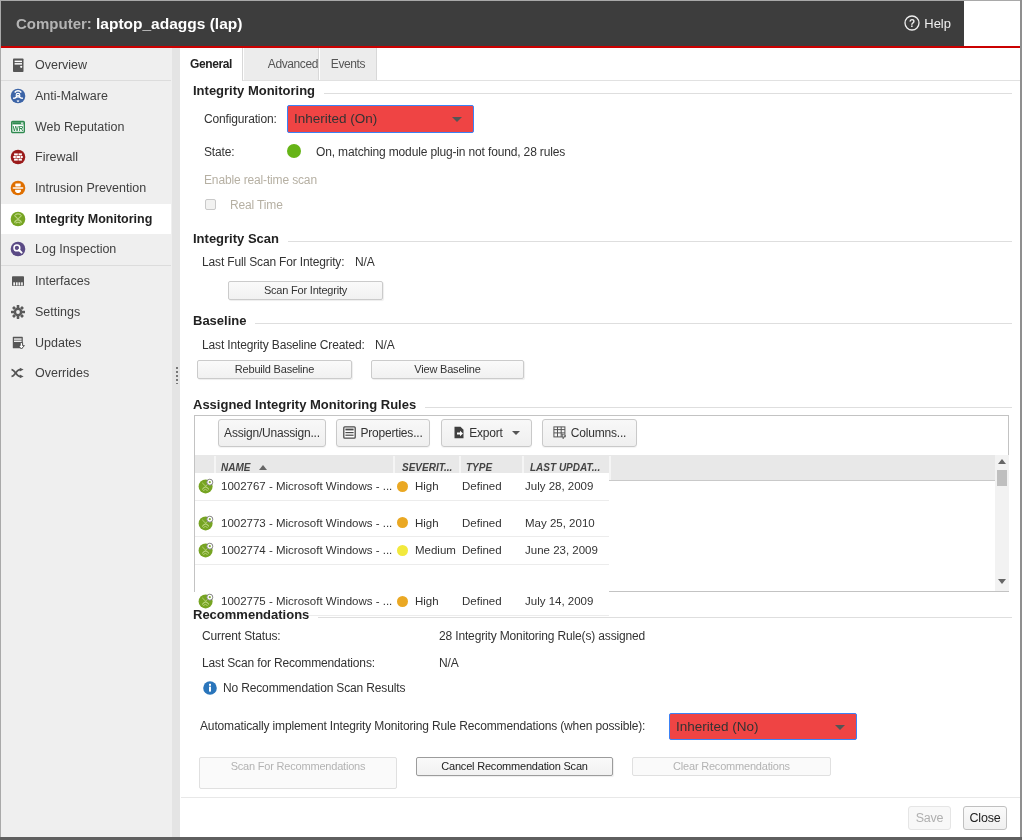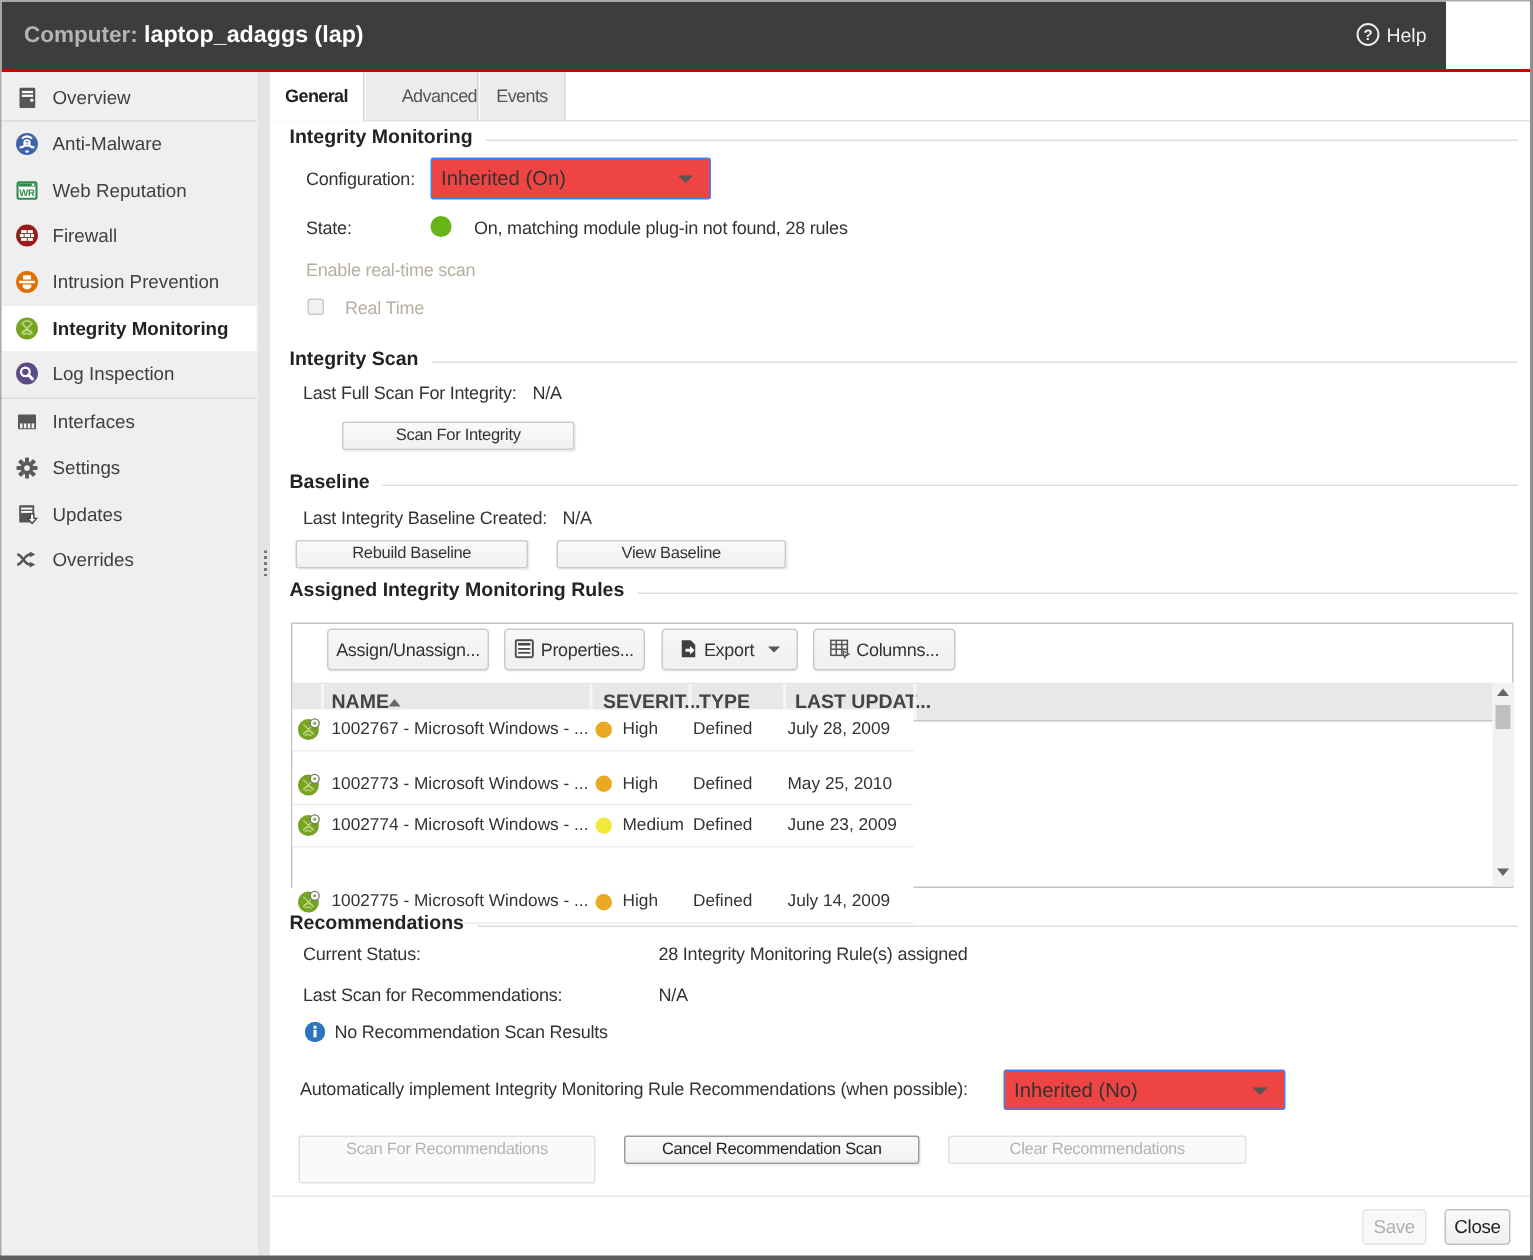--- a/index.html
+++ b/index.html
@@ -45,21 +45,21 @@
 .dd span{position:absolute;left:6px;top:50%;transform:translateY(-52%);}
 .dd:after{content:"";position:absolute;right:11px;top:50%;margin-top:-2px;border-left:5px solid transparent;border-right:5px solid transparent;border-top:5px solid #555;}
 
 .btn{position:absolute;background:linear-gradient(#fafafa,#f1f1f1);border:1px solid #cbcbcb;border-radius:2px;font-size:11px;letter-spacing:-0.2px;color:#333;text-align:center;box-shadow:1px 1px 1px rgba(0,0,0,0.07);}
 .btn.dis2{background:#fafafa;border-color:#e0e0e0;color:#b3b3b3;box-shadow:none;}
 .btn.strong{border-color:#9c9c9c;color:#222;}
 
 #panel{left:194px;top:415px;width:815px;height:177px;border:1px solid #c3c3c3;background:#fff;}
 .tbtn{position:absolute;height:28px;line-height:26px;background:linear-gradient(#f8f8f8,#efefef);border:1px solid #c9c9c9;border-radius:3px;font-size:12px;letter-spacing:-0.2px;color:#333;text-align:center;box-shadow:0 1px 1px rgba(0,0,0,0.05);}
 #thead{left:195px;top:455px;width:800px;height:26px;background:#e8e8e8;border-bottom:1px solid #c9c9c9;}
-.hcell{position:absolute;top:0;line-height:26px;font-size:13px;font-weight:bold;color:#444;}
+.hcell{position:absolute;top:0;line-height:26px;font-size:10px;font-weight:bold;color:#444;font-style:italic;}
 .hsep{position:absolute;top:456px;width:2px;height:24px;background:#f5f5f5;}
 .trow{position:absolute;left:195px;width:414px;height:27.5px;border-bottom:1px solid #ececec;background:#fff;font-size:11.5px;color:#333;}
 .trow .nm{position:absolute;left:26px;top:50%;transform:translateY(-50%);white-space:nowrap;}
 .trow .sev{position:absolute;left:220px;top:50%;transform:translateY(-50%);}
 .trow .typ{position:absolute;left:267px;top:50%;transform:translateY(-50%);}
 .trow .dat{position:absolute;left:330px;top:50%;transform:translateY(-50%);}
 .dot{position:absolute;left:202px;top:50%;margin-top:-5.5px;width:11px;height:11px;border-radius:50%;}
 .dot.high{background:#eaa823;}
 .dot.med{background:#f2e93d;}
 .ric{position:absolute;left:3px;top:50%;margin-top:-8px;}
@@ -237,21 +237,21 @@
 <div class="lab" style="left:202px;top:255px;">Last Full Scan For Integrity:</div>
 <div class="val" style="left:355px;top:255px;">N/A</div>
 <div class="btn" style="left:197px;top:281px;width:155px;height:19px;line-height:17px;margin-left:31px;">Scan For Integrity</div>
 
 <div class="sec" style="top:312.5px;">Baseline</div>
 <div class="lab" style="left:202px;top:338px;">Last Integrity Baseline Created:</div>
 <div class="val" style="left:375px;top:338px;">N/A</div>
 <div class="btn" style="left:197px;top:360px;width:155px;height:19px;line-height:17px;">Rebuild Baseline</div>
 <div class="btn" style="left:371px;top:360px;width:153px;height:19px;line-height:17px;">View Baseline</div>
 
-<div class="sec" style="top:384px;">Assigned Integrity Monitoring Rules</div>
+<div class="sec" style="top:396px;">Assigned Integrity Monitoring Rules</div>
 <div class="abs" id="panel"></div>
 <div class="tbtn" style="left:218px;top:419px;width:108px;">Assign/Unassign...</div>
 <div class="tbtn" style="left:336px;top:419px;width:94px;"><svg width="13" height="13" viewBox="0 0 13 13" style="vertical-align:-2px;margin-right:4px;">
       <rect x="0.8" y="0.8" width="11.4" height="11.4" rx="1" fill="#fff" stroke="#4a4a4a" stroke-width="1.3"></rect>
       <rect x="2.4" y="2.6" width="8.2" height="1.8" fill="#4a4a4a"></rect>
       <rect x="2.4" y="6" width="8.2" height="1.2" fill="#4a4a4a"></rect>
       <rect x="2.4" y="8.6" width="8.2" height="1.2" fill="#4a4a4a"></rect>
     </svg>Properties...</div>
 <div class="tbtn" style="left:441px;top:419px;width:91px;"><svg width="12" height="13" viewBox="0 0 12 13" style="vertical-align:-2px;margin-right:4px;">
       <path d="M1.5 0.8 h6 l3 3 v8.4 h-9 z" fill="#3f3f3f"></path>

